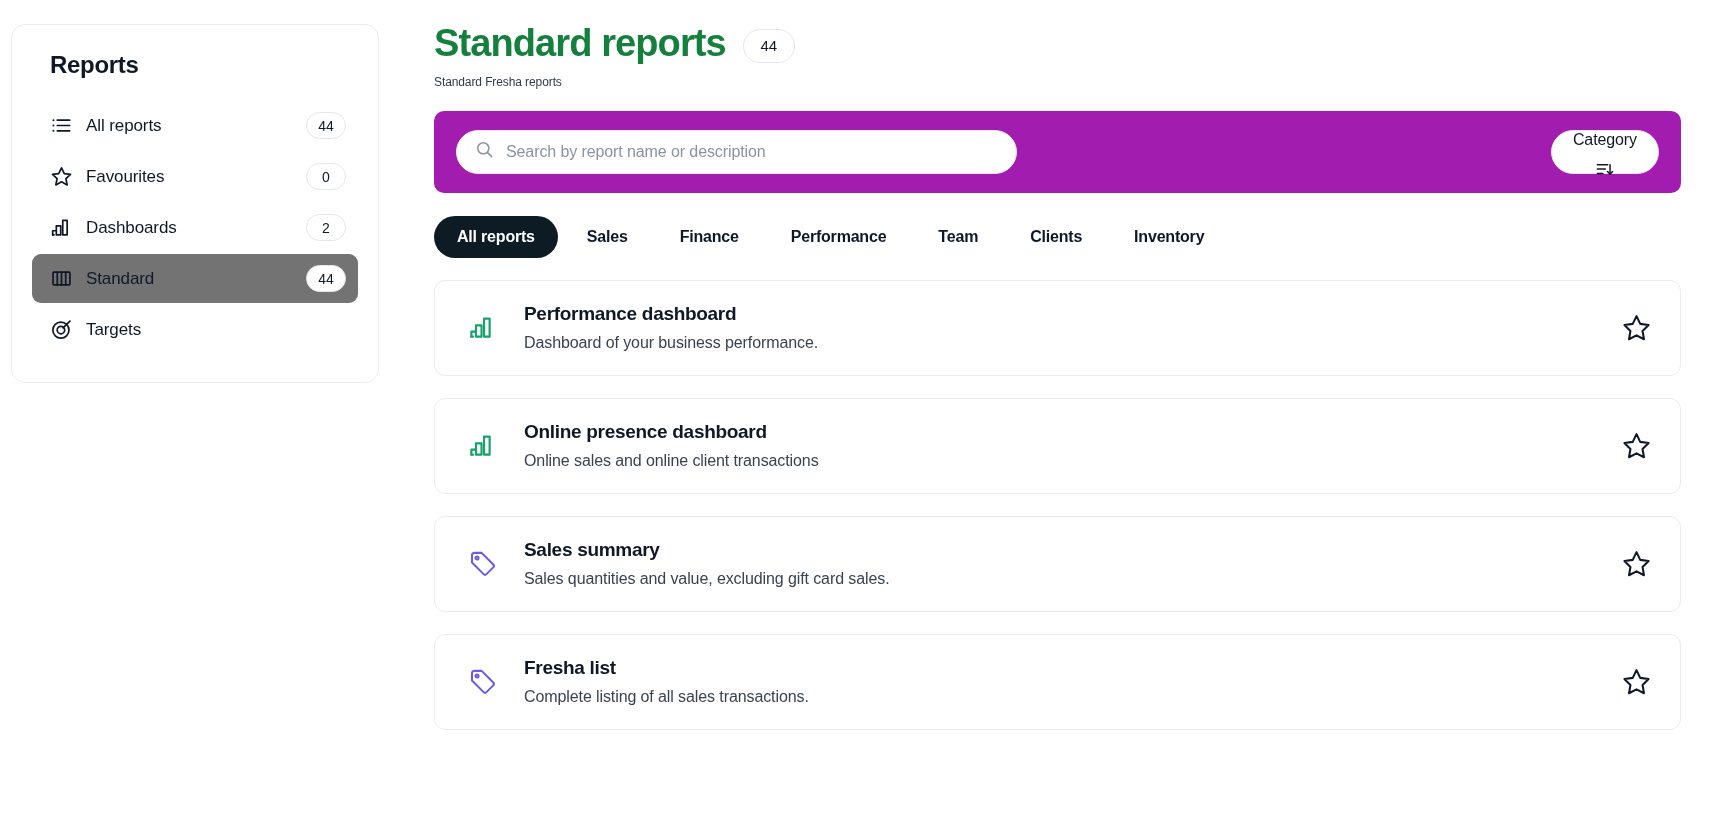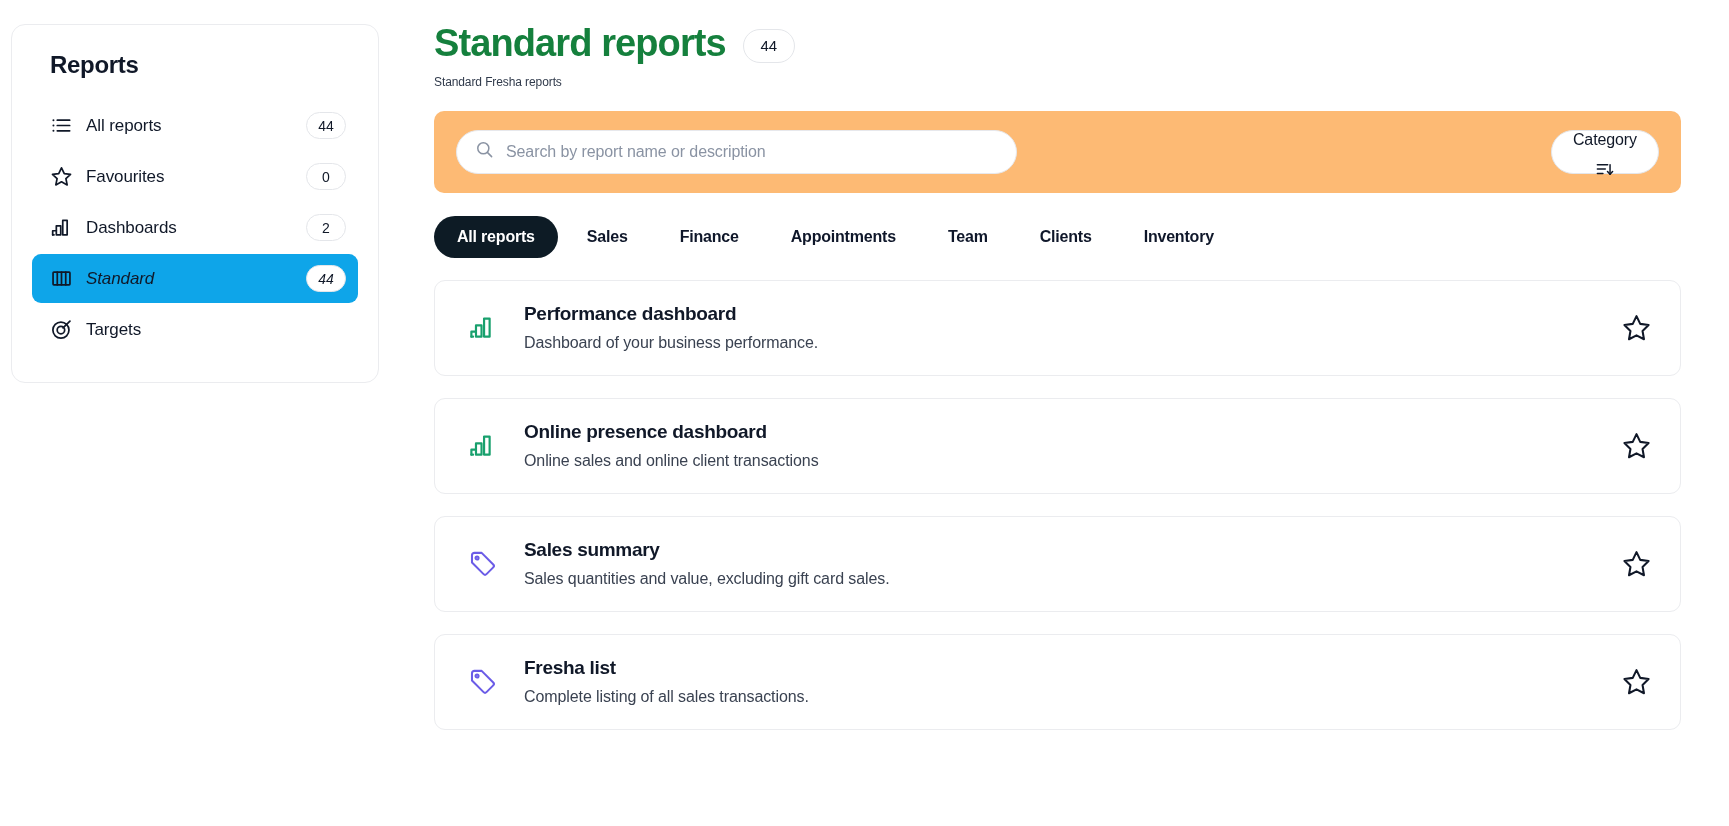--- a/index.html
+++ b/index.html
@@ -47,21 +47,21 @@
 
   .nav-item {
     display: flex;
     align-items: center;
     height: 49px;
     border-radius: 9px;
     padding: 0 12px 0 17px;
     cursor: pointer;
     margin-bottom: 2px;
   }
-  .nav-item.active { background: #0ea5e9; font-style: italic; }
+  .nav-item.active { background: #737373; }
 
   .nav-icon {
     width: 24px;
     height: 24px;
     flex: 0 0 24px;
     display: flex;
     align-items: center;
     justify-content: center;
     color: #101828;
     margin-right: 13px;
@@ -130,21 +130,21 @@
     font-size: 12px;
     color: #303a4b;
     margin-top: 11px;
     letter-spacing: -0.1px;
   }
 
   
   .search-strip {
     margin-top: 22px;
     height: 82px;
-    background: #fdba74;
+    background: #a21caf;
     border-radius: 10px;
     display: flex;
     align-items: center;
     padding: 0 22px;
     gap: 12px;
   }
 
   .search-box {
     width: 561px;
     height: 44px;
@@ -367,21 +367,21 @@
             <polyline points="15.8,14.6 19,18 22.2,14.6"></polyline>
           </svg>
         </span>
       </div>
     </div>
 
     <div class="tabs" id="tab-list">
         <div class="tab active">All reports</div>
         <div class="tab">Sales</div>
         <div class="tab">Finance</div>
-        <div class="tab">Appointments</div>
+        <div class="tab">Performance</div>
         <div class="tab">Team</div>
         <div class="tab">Clients</div>
         <div class="tab">Inventory</div>
       </div>
 
     <div class="cards" id="card-list">
         <div class="report-card">
           <div class="report-icon">
             <svg width="29" height="29" viewBox="0 0 24 24" fill="none" stroke="#18a06d" stroke-width="1.8" stroke-linecap="round" stroke-linejoin="round">
               <polyline points="2.8,19.6 2.8,15.4 6.6,15.4"></polyline>

